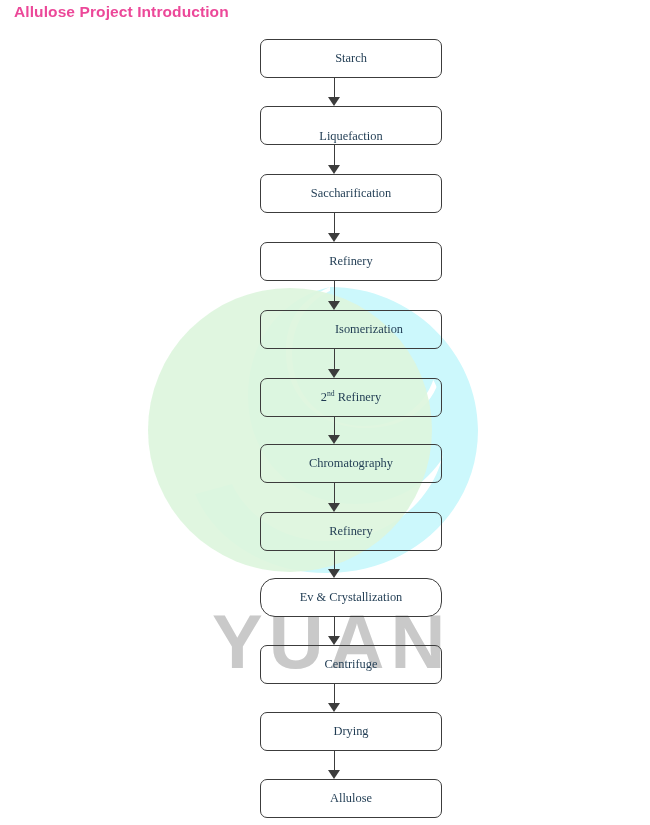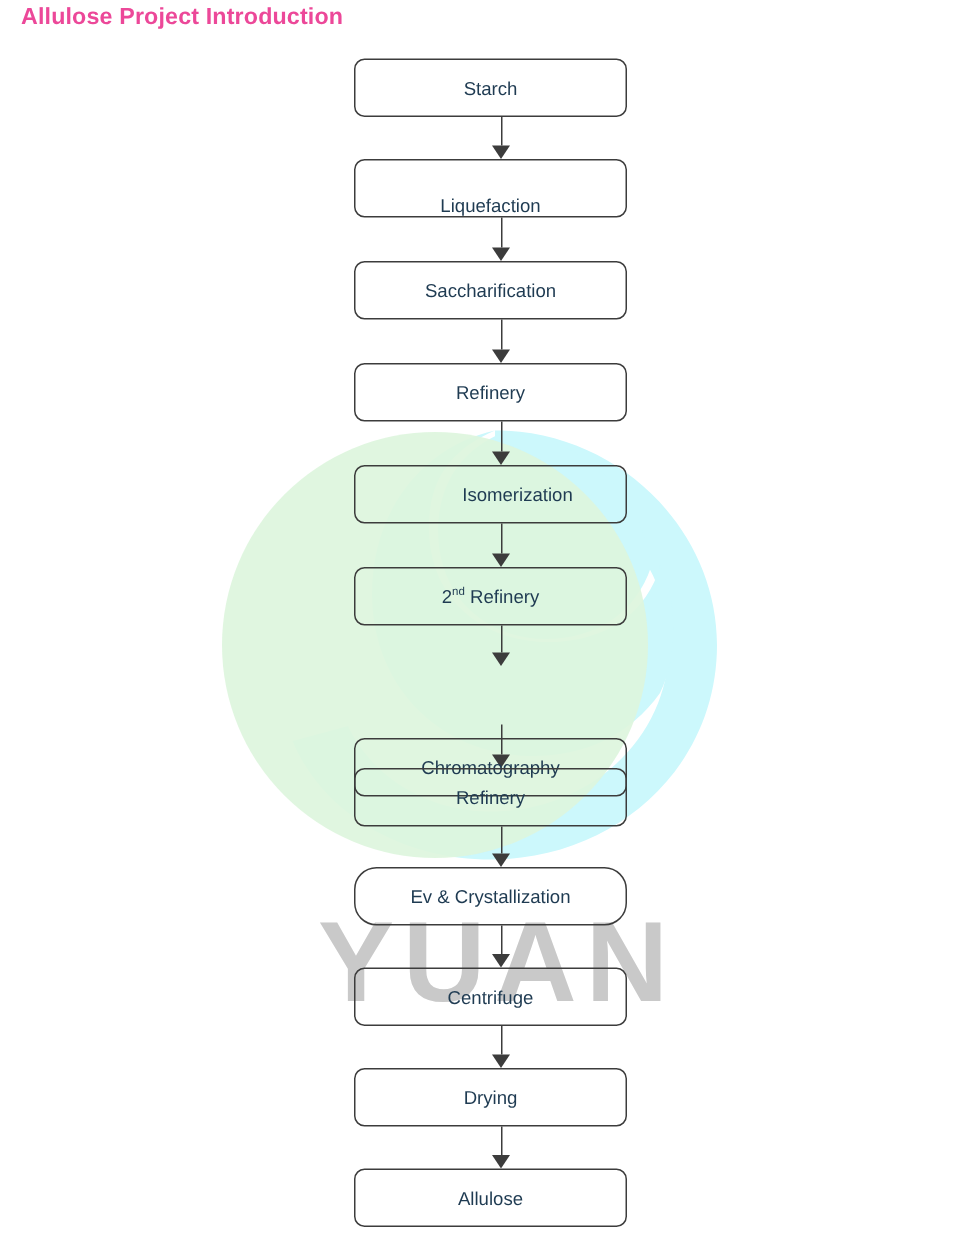--- a/index.html
+++ b/index.html
@@ -63,33 +63,33 @@
     position: absolute;
     left: 0;
     top: 0;
     width: 650px;
     height: 825px;
     z-index: 2;
   }
 
   .node {
     position: absolute;
-    left: 236px;
+    left: 260px;
     width: 182px;
     height: 39px;
     box-sizing: border-box;
     border: 1.3px solid #3c3c3c;
     border-radius: 7px;
     background: transparent;
     display: flex;
     align-items: center;
     justify-content: center;
     font-size: 12.4px;
     color: #1f3b52;
-    font-family: Liberation Sans, sans-serif;
+    font-family: Liberation Serif, serif;
     white-space: nowrap;
   }
   .node .lbl { position: relative; }
   .node sup {
     font-size: 0.62em;
     vertical-align: super;
     line-height: 0;
   }
 
   .connector {
@@ -195,21 +195,21 @@
     </div>
     <div class="node" style="top:242px;">
       <span class="lbl">Refinery</span>
     </div>
     <div class="node" style="top:310px;padding-left:36px;">
       <span class="lbl">Isomerization</span>
     </div>
     <div class="node" style="top:378px;">
       <span class="lbl"><span>2</span><sup>nd</sup>&nbsp;<span>Refinery</span></span>
     </div>
-    <div class="node" style="top:444px;margin-top:48px;">
+    <div class="node" style="top:444px;">
       <span class="lbl">Chromatography</span>
     </div>
     <div class="node" style="top:512px;">
       <span class="lbl">Refinery</span>
     </div>
     <div class="node" style="top:578px;border-radius:15px;">
       <span class="lbl">Ev &amp; Crystallization</span>
     </div>
     <div class="node" style="top:645px;">
       <span class="lbl">Centrifuge</span>

